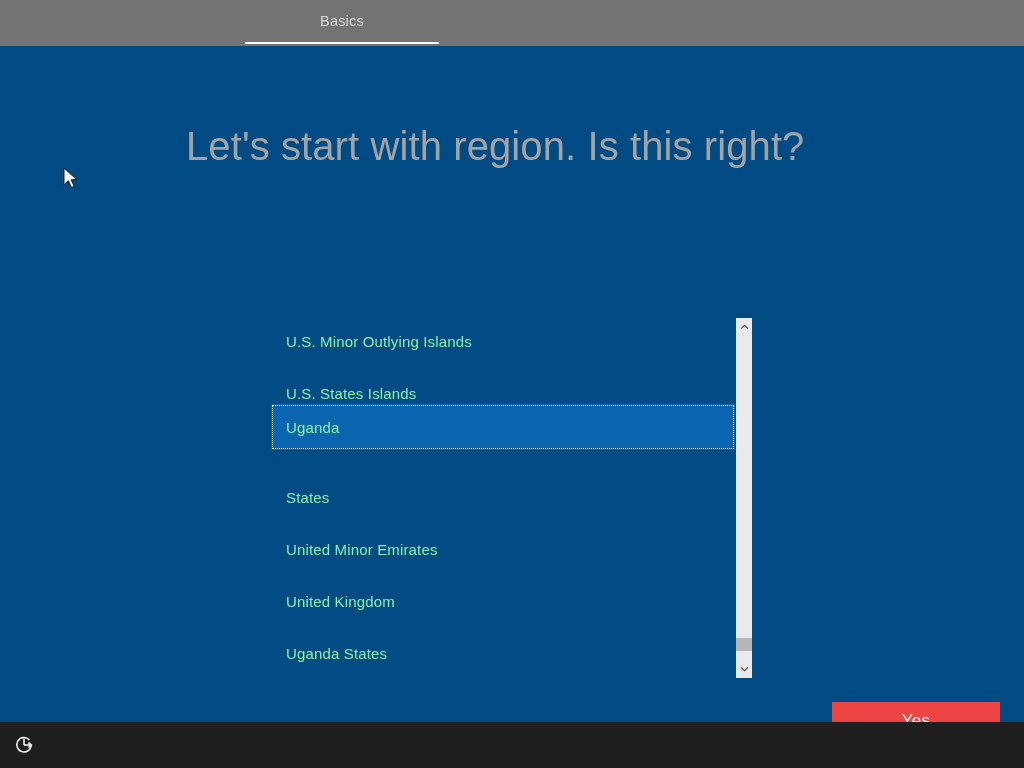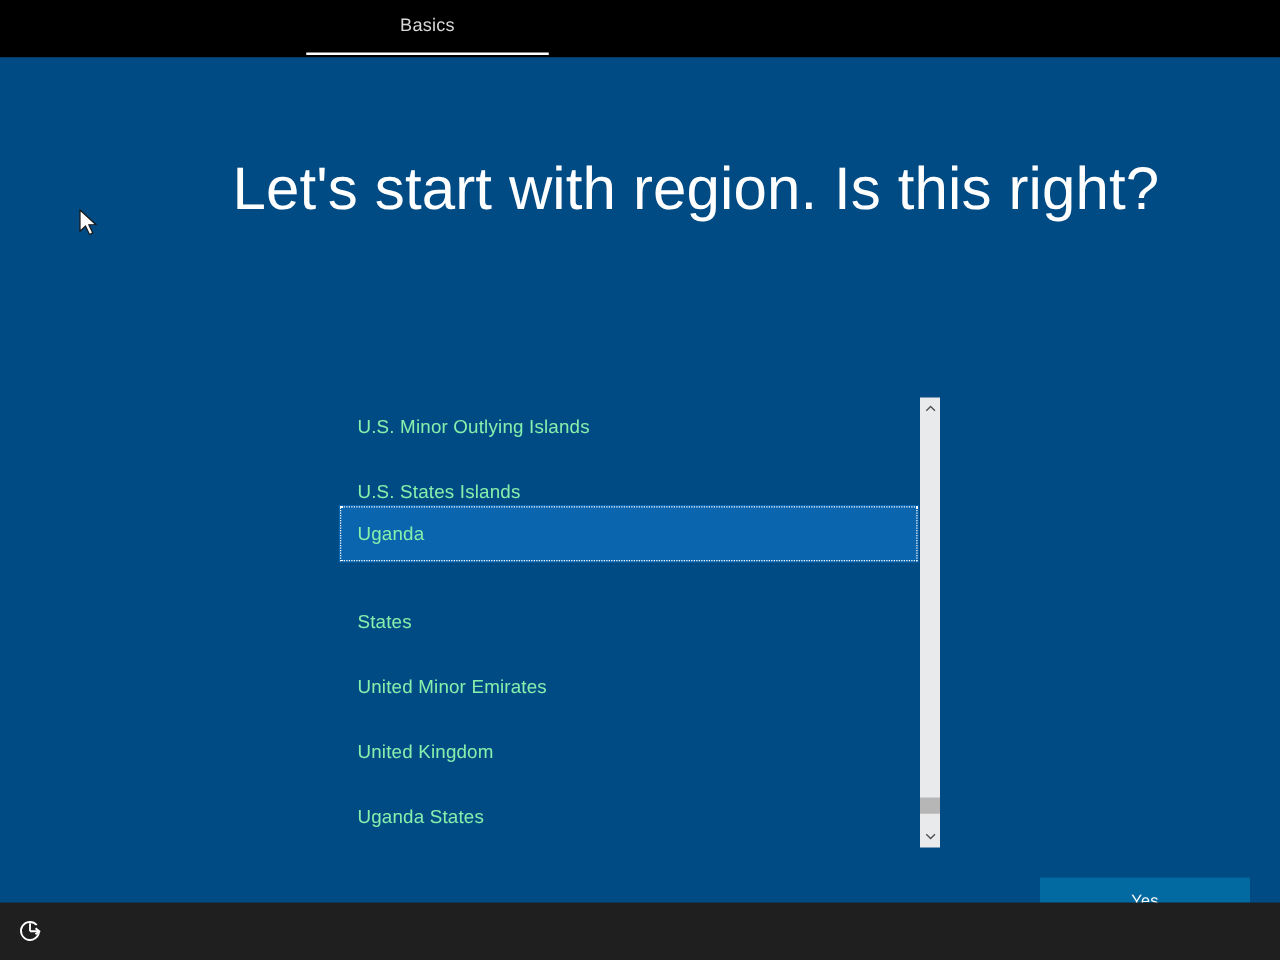--- a/index.html
+++ b/index.html
@@ -15,21 +15,21 @@
     position: relative;
     -webkit-font-smoothing: antialiased;
   }
 
   
   #top-bar {
     position: absolute;
     left: 0; top: 0;
     width: 1024px;
     height: 46px;
-    background: #000000;
+    background: #737373;
   }
   #tab-basics {
     position: absolute;
     left: 245px;
     top: 0;
     width: 194px;
     height: 46px;
     box-sizing: border-box;
     display: flex;
     align-items: center;
@@ -58,22 +58,22 @@
     top: 46px;
     width: 1024px;
     height: 676px;
     background: #014b84;
   }
 
   #page-title {
     position: absolute;
     left: 186px;
     top: 78px;
-    color: #ffffff;
-    font-size: 48px;
+    color: #a3a3a3;
+    font-size: 40px;
     font-weight: 300;
     letter-spacing: 0.1px;
     white-space: nowrap;
     font-family: "Liberation Sans", sans-serif;
   }
 
   
   #region-list {
     position: absolute;
     left: 271px;
@@ -131,24 +131,24 @@
     background: #b6b6b6;
   }
 
   
   #yes-button {
     position: absolute;
     left: 832px;
     top: 656px;
     width: 168px;
     height: 37px;
-    background: #0369a1;
+    background: #ef4444;
     border: none;
     color: #ffffff;
-    font-size: 13px;
+    font-size: 17px;
     font-family: "Liberation Sans", sans-serif;
     letter-spacing: 0.2px;
     display: flex;
     align-items: center;
     justify-content: center;
     cursor: default;
   }
 
   
   #bottom-bar {

